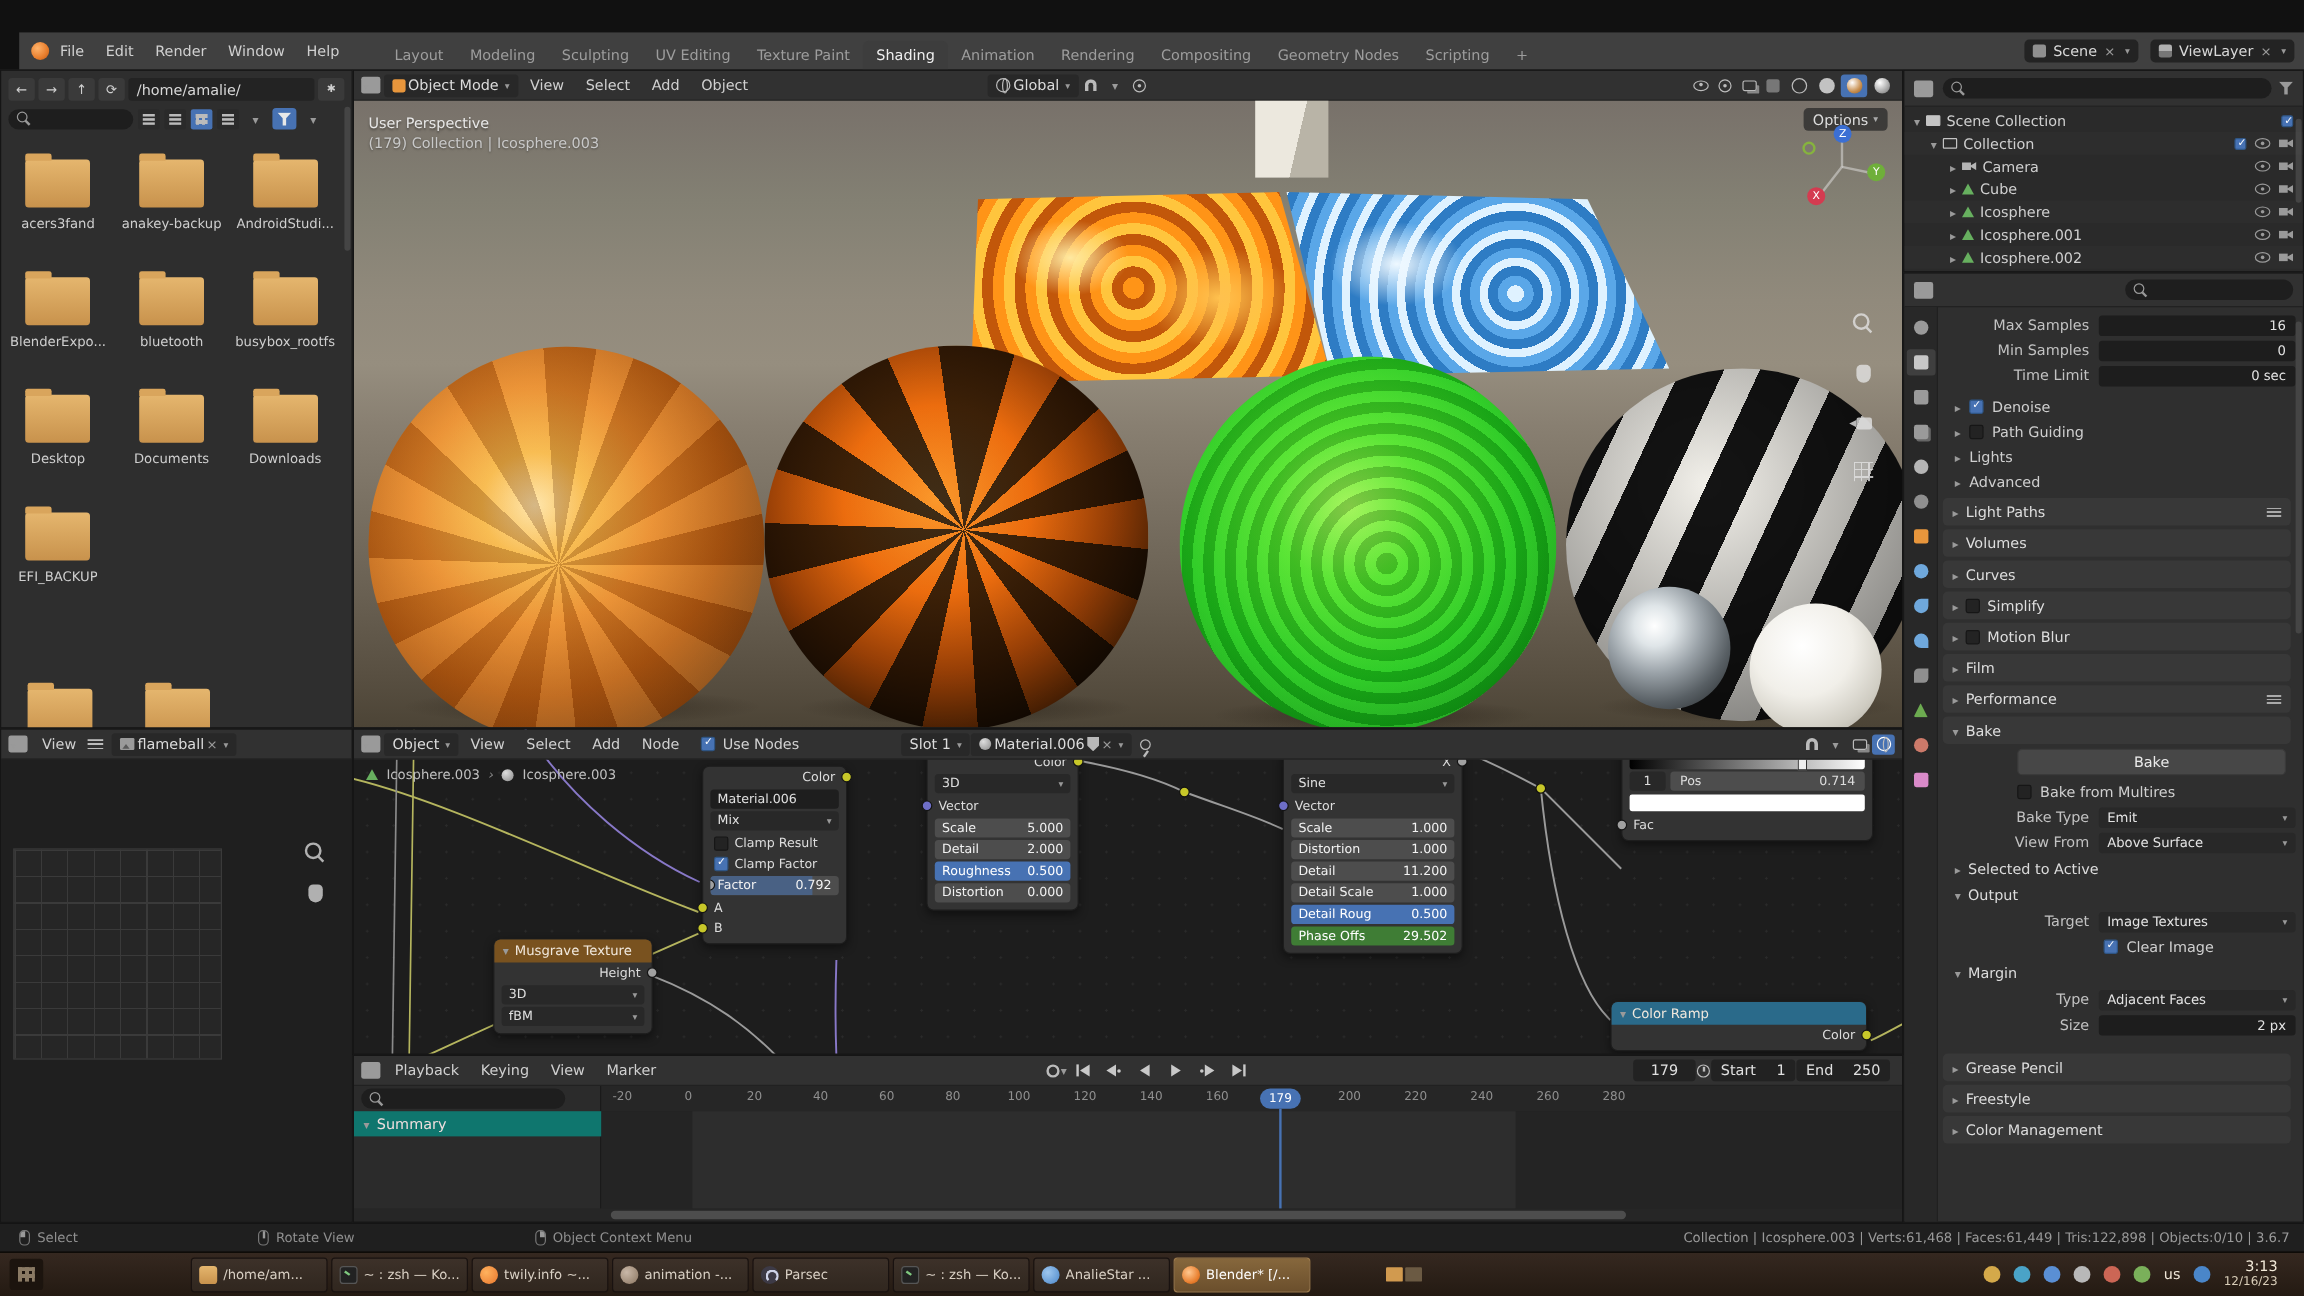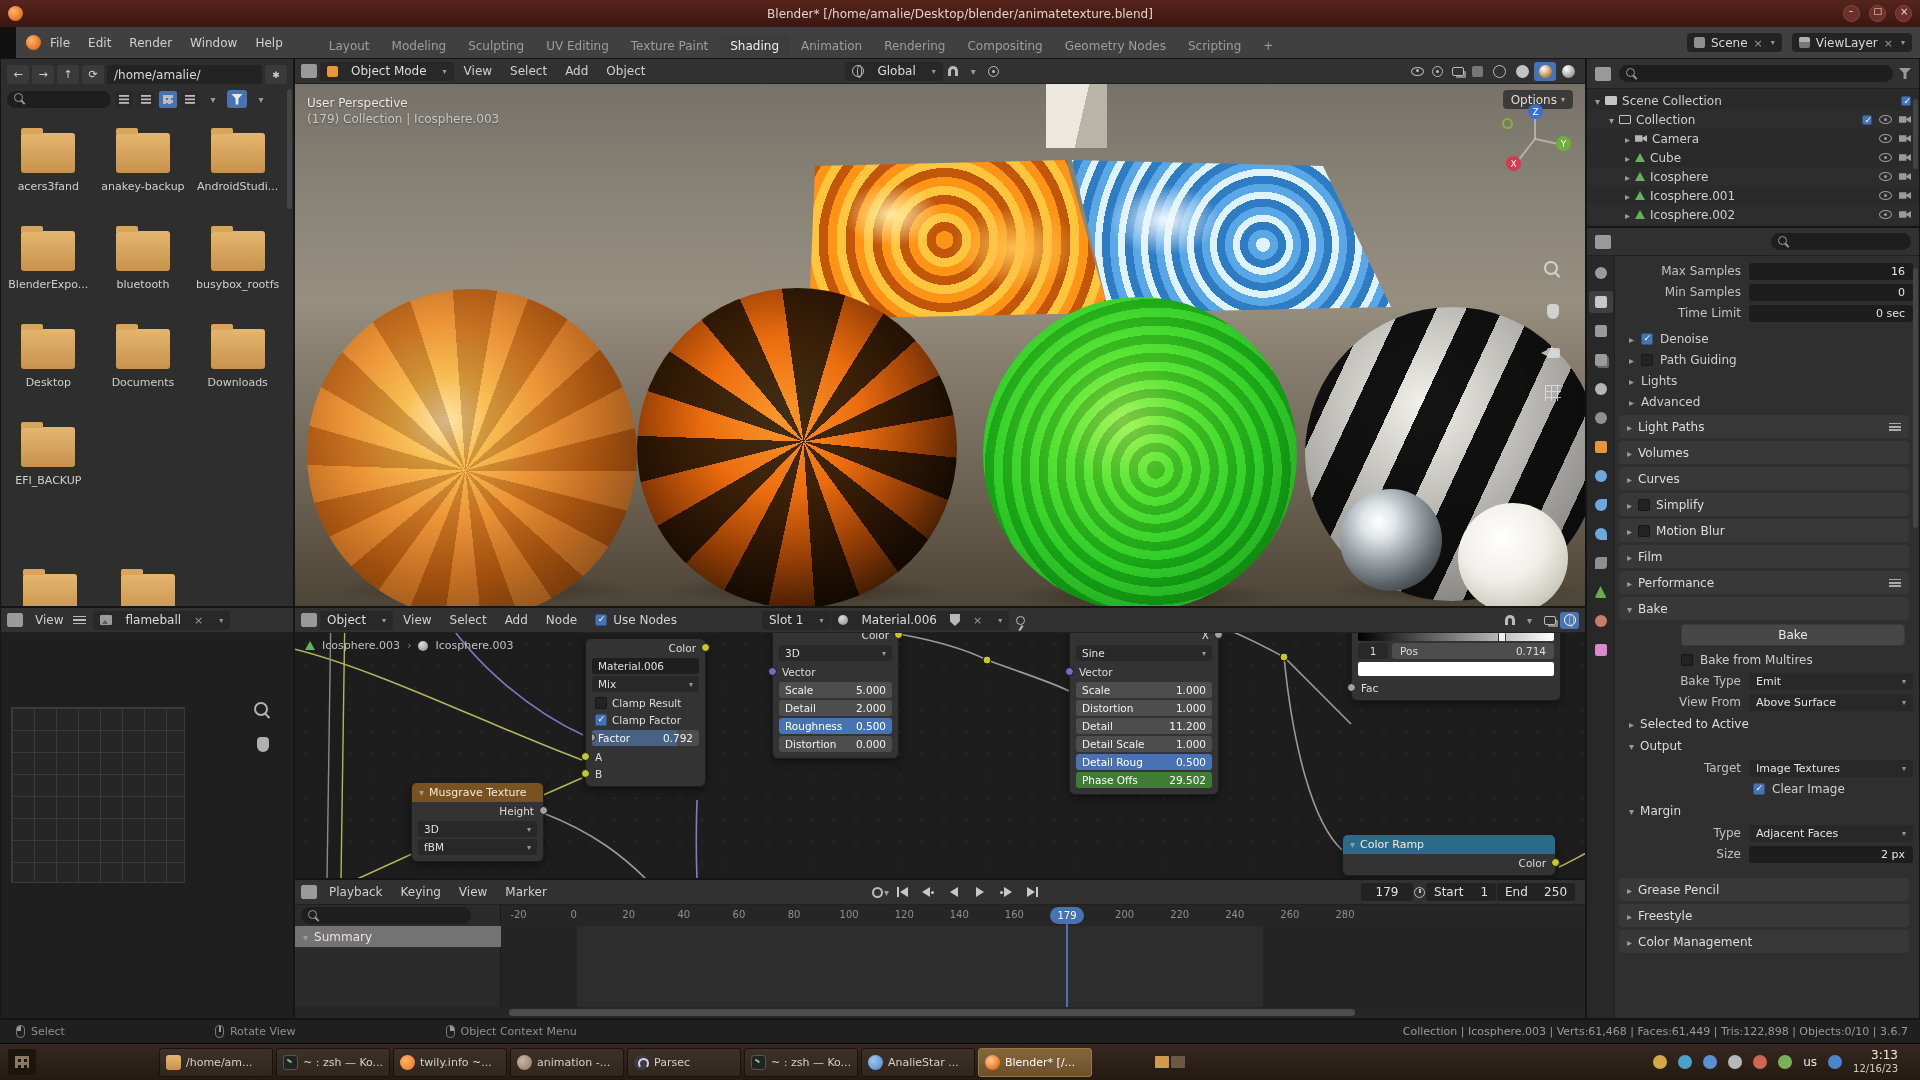--- a/index.html
+++ b/index.html
@@ -26,21 +26,21 @@
 .wtab.active{background:#3d3d3d;color:#efefef}
 .topright{margin-left:auto;display:flex;gap:10px;align-items:center;padding-right:14px}
 .tfield{background:#232323;border-radius:4px;height:19px;display:flex;align-items:center;gap:6px;padding:0 7px;color:#d8d8d8}
 .minico{width:11px;height:11px;background:#8f8f8f;border-radius:2px;flex:none}
 .minico.lay{background:linear-gradient(#b0b0b0 50%,#777 50%)}
 .x::before{content:"×";color:#9a9a9a;font-size:11px}
 .ddcaret::after{content:"▾";font-size:8px;color:#999;margin-left:2px}
 
 .ehead{height:25px;background:#313131;border-bottom:1px solid #212121;display:flex;align-items:center;padding:0 6px;gap:1px;color:#d2d2d2;position:relative}
 .etype{width:16px;height:14px;background:#9a9a9a;border-radius:2px;flex:none;margin-right:2px}
-.ddfield{background:#282828;border-radius:3px;height:19px;display:flex;align-items:center;gap:13px;padding:0 7px;color:#dcdcdc}
+.ddfield{background:#282828;border-radius:3px;height:19px;display:flex;align-items:center;gap:2px;padding:0 7px;color:#dcdcdc}
 .ddfield::after{content:"▾";font-size:8px;color:#999;margin-left:3px}
 .cb{width:12px;height:12px;border-radius:2px;background:#232323;border:1px solid #161616;display:inline-block;position:relative;flex:none}
 .cb.on{background:#4772b3;border-color:#2f5584}
 .cb.on::after{content:"✓";position:absolute;color:#fff;font-size:9px;left:1.5px;top:-1px}
 .mag{width:12px;height:12px;position:relative;flex:none}
 .mag::before{content:"";position:absolute;width:7px;height:7px;border:1.5px solid #999;border-radius:50%;left:0;top:0}
 .mag::after{content:"";position:absolute;width:1.5px;height:5px;background:#999;transform:rotate(-45deg);left:8px;top:7px}
 .search{background:#1e1e1e;border-radius:10px;height:17px;display:flex;align-items:center;padding:0 7px;gap:5px}
 .tri-r::before{content:"▸";color:#9a9a9a;font-size:10px}
 .tri-d::before{content:"▾";color:#9a9a9a;font-size:10px}
@@ -184,21 +184,21 @@
 .pin::after{content:"";position:absolute;left:3px;top:8px;width:1.5px;height:6px;background:#bbb;transform:rotate(35deg)}
 
 #timeline{left:294px;top:879px;width:1292px;height:140px;background:#262626}
 .tl-chan{position:absolute;left:0;top:25px;bottom:11px;width:206px;background:#2b2b2b;border-right:1px solid #1a1a1a}
 .tl-dope{position:absolute;left:206px;right:0;top:46px;bottom:11px;background:#242424}
 .tl-band{position:absolute;left:76px;width:686px;top:0;bottom:0;background:#2d2d2d}
 .tl-ruler{position:absolute;left:196px;top:25px;height:21px;display:flex;z-index:2}
 .tl-ruler span{width:55.1px;text-align:center;font-size:10px;color:#8f8f8f;line-height:20px}
 .tl-pill{position:absolute;left:755px;top:27px;width:34px;height:17px;background:#4772b3;border-radius:9px;color:#fff;font-size:10px;display:flex;align-items:center;justify-content:center;z-index:4}
 .tl-playhead{position:absolute;left:771px;top:44px;width:2px;bottom:11px;background:#4772b3;z-index:3}
-.tl-summary{position:absolute;left:0;top:46px;width:206px;height:21px;background:#737373;display:flex;align-items:center;gap:6px;padding:0 8px;color:#efdede;z-index:2}
+.tl-summary{position:absolute;left:0;top:46px;width:206px;height:21px;background:#0f766e;display:flex;align-items:center;gap:6px;padding:0 8px;color:#efdede;z-index:2}
 .tl-search{position:absolute;left:6px;top:27px;width:170px;z-index:2}
 .tl-hscroll{position:absolute;left:214px;top:129px;width:846px;height:7px;background:#4d4d4d;border-radius:4px}
 .tp{width:25px;height:18px;display:flex;align-items:center;justify-content:center;gap:1px;border-radius:3px}
 .t-l{width:0;height:0;border-top:5px solid transparent;border-bottom:5px solid transparent;border-right:8px solid #c8c8c8}
 .t-r{width:0;height:0;border-top:5px solid transparent;border-bottom:5px solid transparent;border-left:8px solid #c8c8c8}
 .vbar{width:2px;height:10px;background:#c8c8c8}
 .dotk{width:3px;height:3px;border-radius:50%;background:#c8c8c8}
 .akey{width:11px;height:11px;border:2px solid #bbb;border-radius:50%}
 .tlfield{background:#222;border-radius:3px;height:18px;display:flex;align-items:center;justify-content:space-between;gap:8px;padding:0 8px;color:#e0e0e0}
 .clockico{width:11px;height:11px;border:1.5px solid #bbb;border-radius:50%;position:relative}
@@ -235,29 +235,20 @@
 .trayico{width:14px;height:14px;border-radius:50%}
 .kb{color:#efe6d8;font-size:12px}
 .clockblk{display:flex;flex-direction:column;align-items:flex-end;line-height:1.15;color:#f2ead9}
 .clockblk .t{font-size:12px}.clockblk .d{font-size:10px;color:#d8cdb8}
 </style>
 </head>
 <body>
 
 <div id="app">
 
-  <div id="titlebar">
-    <i class="blender-dot"></i>
-    <span class="tb-title">Blender* [/home/amalie/Desktop/blender/animatetexture.blend]</span>
-    <span class="tb-btns">
-      <span class="wbtn wb-min"></span>
-      <span class="wbtn wb-max"></span>
-      <span class="wbtn wb-close"></span>
-    </span>
-  </div>
 
   <div id="menubar">
     <i class="blender-dot"></i>
     <div class="row">
 
     <span class="menu-item">File</span>
         <span class="menu-item">Edit</span>
         <span class="menu-item">Render</span>
         <span class="menu-item">Window</span>
         <span class="menu-item">Help</span>

